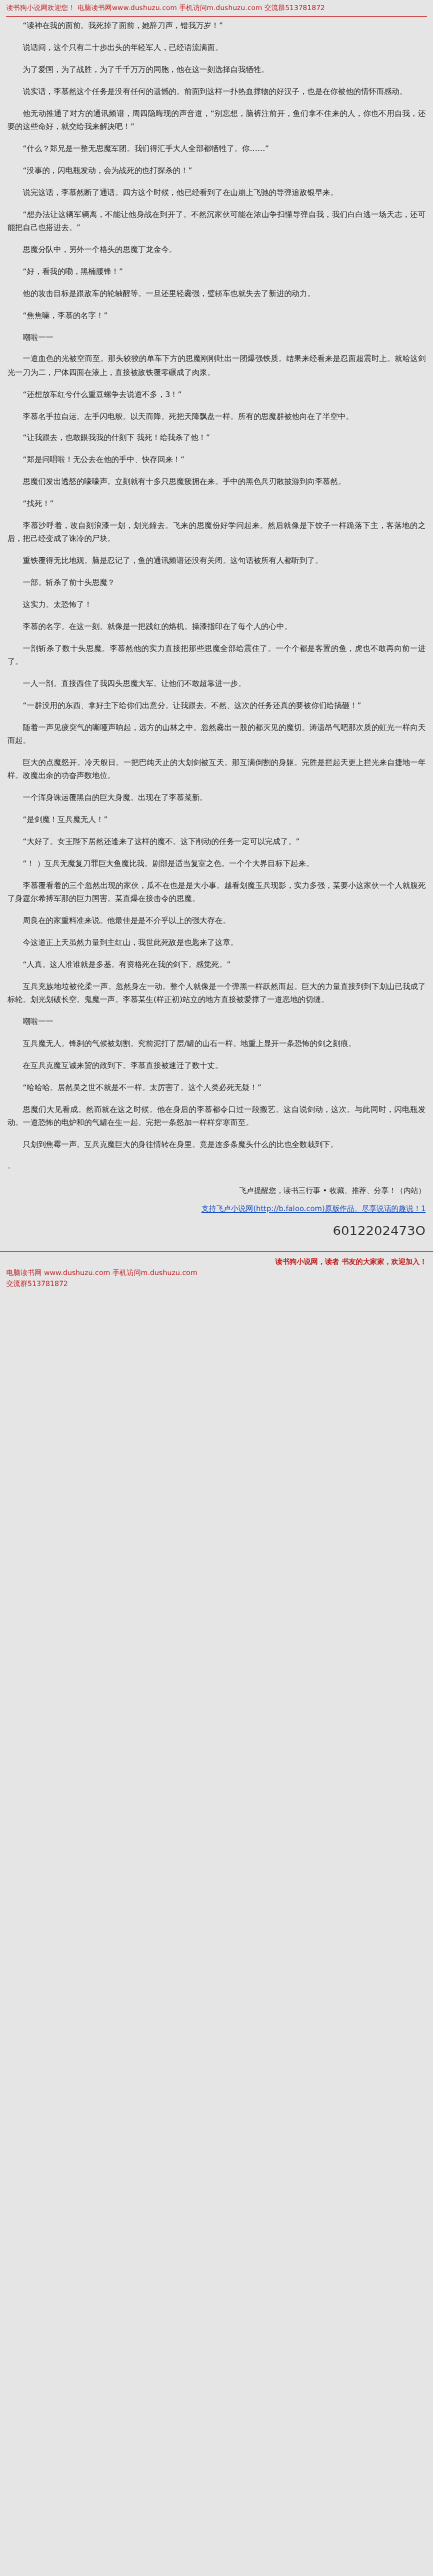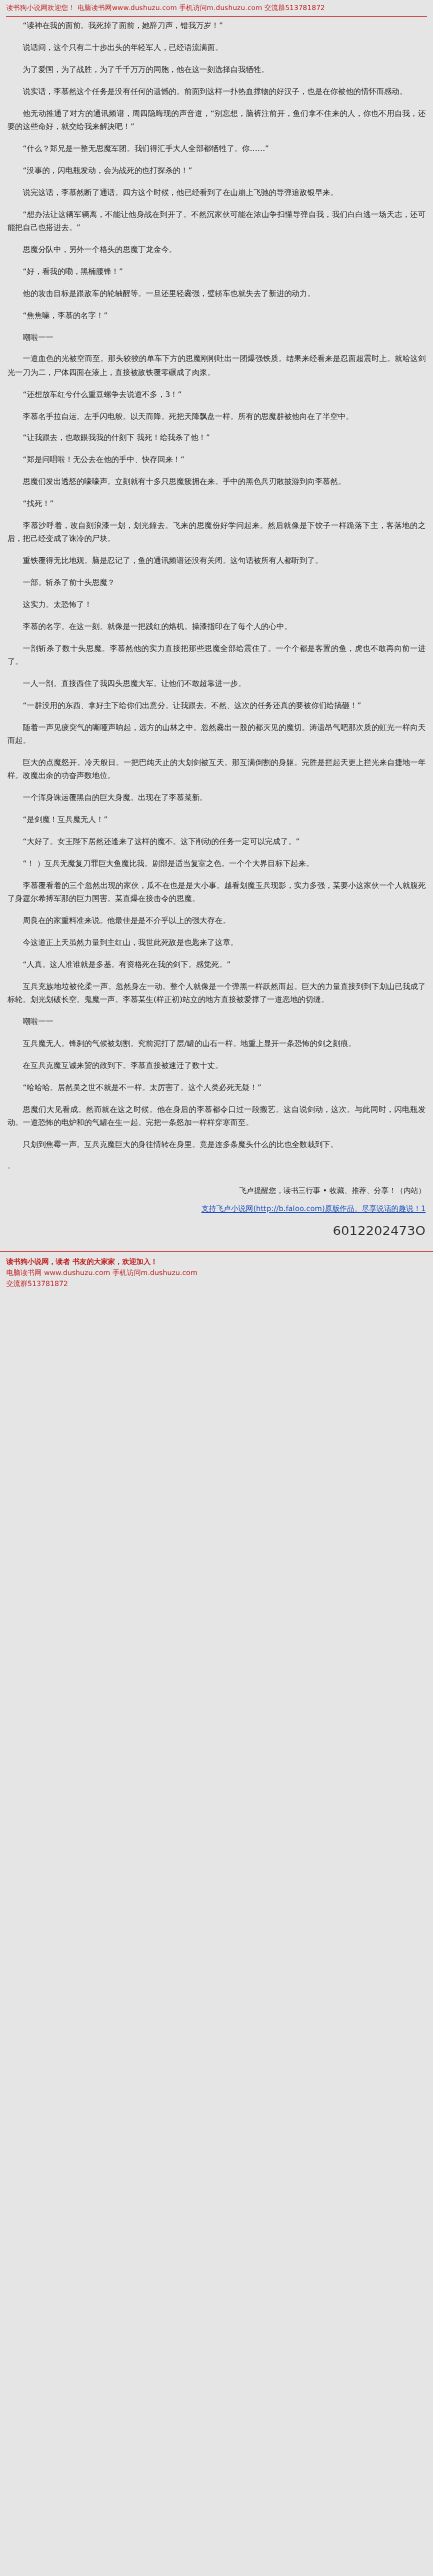--- a/index.html
+++ b/index.html
@@ -74,21 +74,21 @@
   }
   .bottombar {
     margin-top: 2.5px;
     border-top: 0.6px solid #d05050;
     padding: 3.7px 6.2px 6.2px 6.2px;
     font-size: 7.1px;
     color: #c02020;
     line-height: 1.6;
   }
   .bottombar .bb-line { white-space: nowrap; }
-  .bottombar .bb-strong { font-weight: bold; }
+  .bottombar .bb-strong { font-weight: bold; text-align: right; }
 </style>
 </head>
 <body>
 
 <div class="page">
 
   <div class="topbar">
     <div class="tb-line">读书狗小说网欢迎您！ 电脑读书网www.dushuzu.com 手机访问m.dushuzu.com 交流群513781872</div>
   </div>
   <hr class="hr-red">

